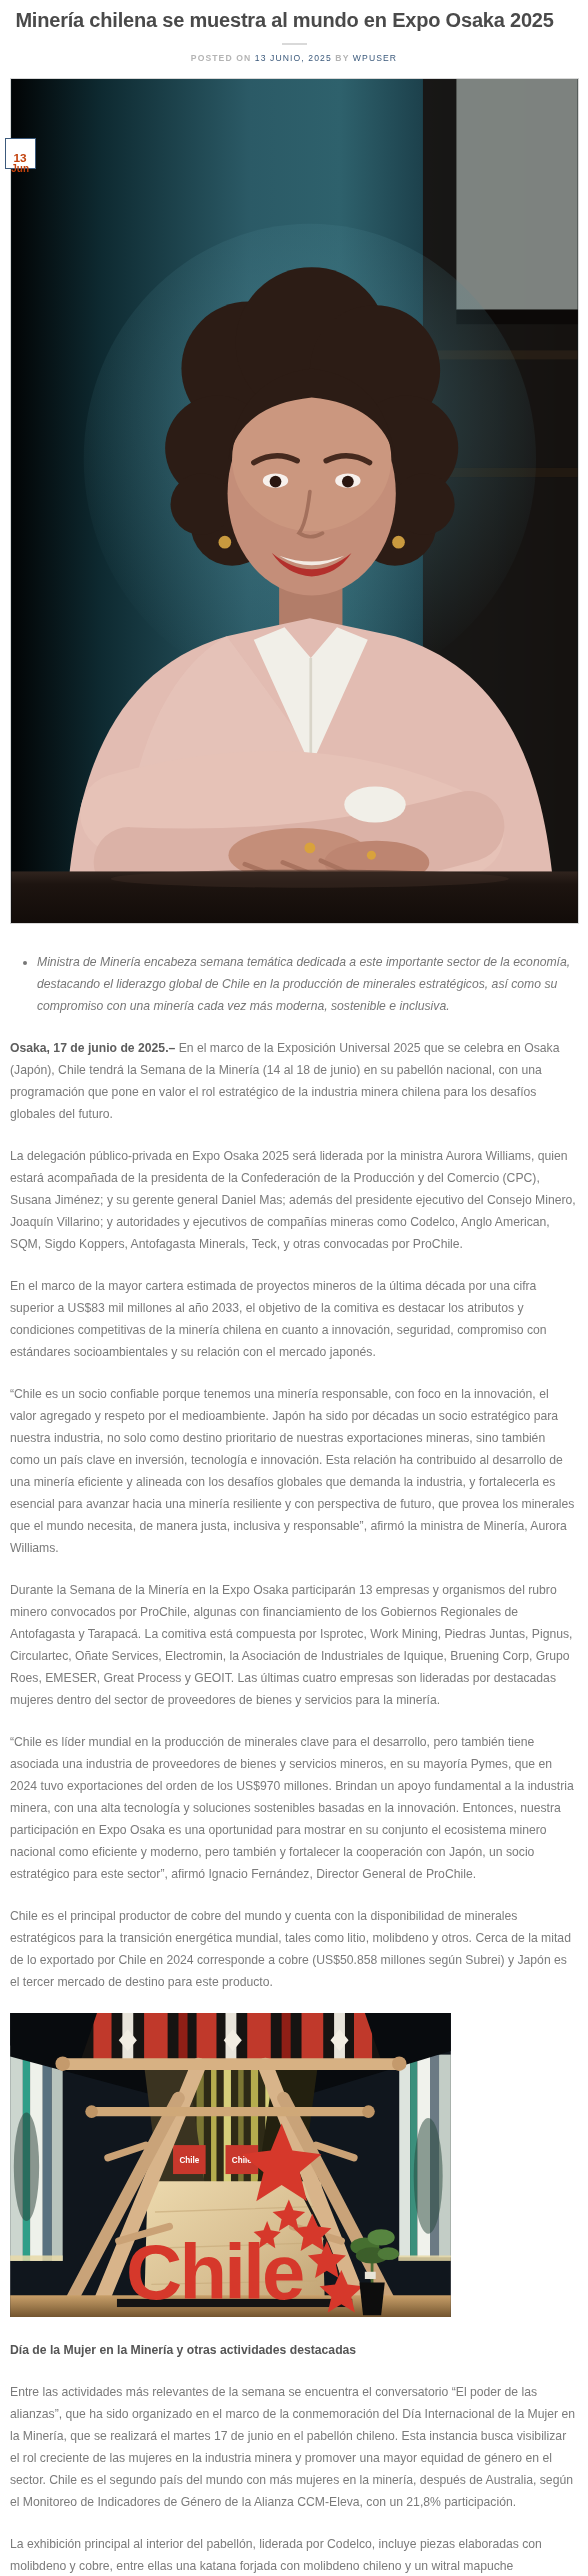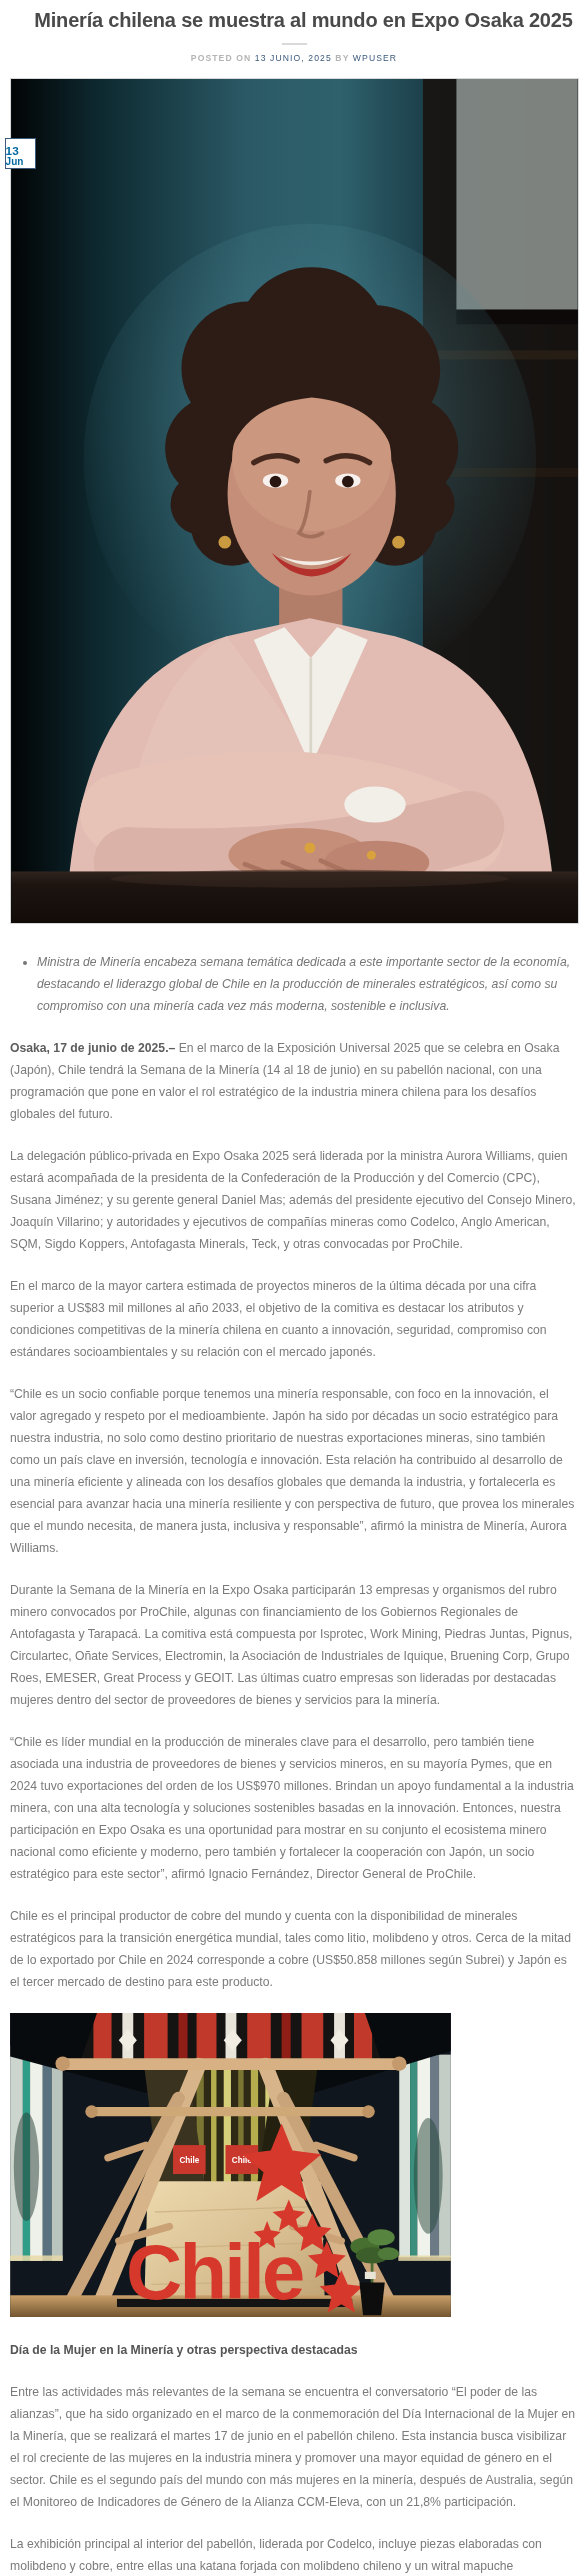--- a/index.html
+++ b/index.html
@@ -8,21 +8,21 @@
     font-family:"Liberation Sans", sans-serif;
     color:#7b7b7b;
     -webkit-font-smoothing:antialiased;
   }
   .page{width:588px;overflow:hidden;background:#fff;}
   .content{padding:0 10px;}
 
   
   .post-title{
     margin:7.2px 5.4px 0;
-    text-align:right;
+    text-align:left;
     font-size:20px;
     line-height:1.3;
     font-weight:700;
     color:#4a4a4a;
     letter-spacing:-0.2px;
   }
   .title-divider{
     width:25px;height:1.8px;background:#d9d9d9;border:0;
     margin:10px auto 8.1px;
   }
@@ -45,23 +45,24 @@
     border:0.9px solid #d8d8d8;
     background:#11262c;
     overflow:hidden;
   }
   .date-badge{
     position:absolute;
     left:-5.4px;top:60px;
     width:31px;height:31px;
     background:#ffffff;
     border:1.8px solid #3c5a7c;
-    color:#0369a1;
+    color:#c2410c;
+    text-align:center;
     line-height:1.05;
-    padding-top:6px;
+    padding-top:13px;
     box-sizing:border-box;
     z-index:5;
   }
   .date-badge .day{display:block;font-size:11.8px;font-weight:700;}
   .date-badge .month{display:block;font-size:10px;font-weight:700;}
 
   
   .intro-list{
     margin:27px 0 20px;
     padding-left:27px;
@@ -336,20 +337,20 @@
           <ellipse cx="392" cy="258" rx="16" ry="10" fill="#466f30"></ellipse>
           <ellipse cx="410" cy="248" rx="15" ry="9" fill="#578540"></ellipse>
           <ellipse cx="400" cy="268" rx="18" ry="9" fill="#3c5e2a"></ellipse>
           <ellipse cx="418" cy="266" rx="12" ry="7" fill="#4f7a39"></ellipse>
           <polygon points="386,298 414,298 410,334 390,334" fill="#0d0d0d"></polygon>
           <rect x="392" y="286" width="12" height="8" fill="#e8e4d8"></rect>
         </g>
       </svg>
     </figure>
 
-    <h2 class="section-heading">Día de la Mujer en la Minería y otras perspectiva destacadas</h2>
+    <h2 class="section-heading">Día de la Mujer en la Minería y otras actividades destacadas</h2>
 
     <p class="body-par"><span class="">Entre las actividades más relevantes de la semana se encuentra el conversatorio “El poder de las alianzas”, que ha sido organizado en el marco de la conmemoración del Día Internacional de la Mujer en la Minería, que se realizará el martes 17 de junio en el pabellón chileno. Esta instancia busca visibilizar el rol creciente de las mujeres en la industria minera y promover una mayor equidad de género en el sector. Chile es el segundo país del mundo con más mujeres en la minería, después de Australia, según el Monitoreo de Indicadores de Género de la Alianza CCM-Eleva, con un 21,8% participación.</span></p>
     <p class="body-par"><span class="">La exhibición principal al interior del pabellón, liderada por Codelco, incluye piezas elaboradas con molibdeno y cobre, entre ellas una </span><span class="i">katana</span><span class=""> forjada con molibdeno chileno y un </span><span class="i">witral</span><span class=""> mapuche confeccionado en cobre. Además, se estará exhibiendo en las pantallas del pabellón una selección temática de minería con imágenes aportadas por el sector privado, donde se puso énfasis en mostrar una minería segura, moderna e inclusiva.</span></p>
 
   </div>
 </div>
 
 
 </body></html>

